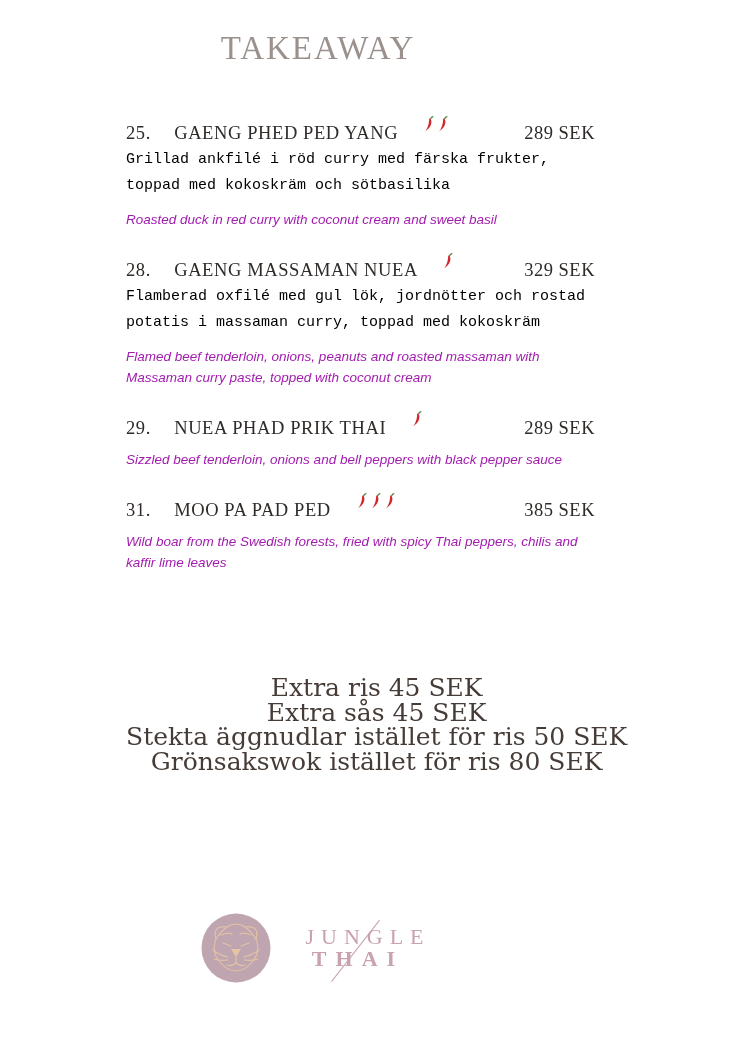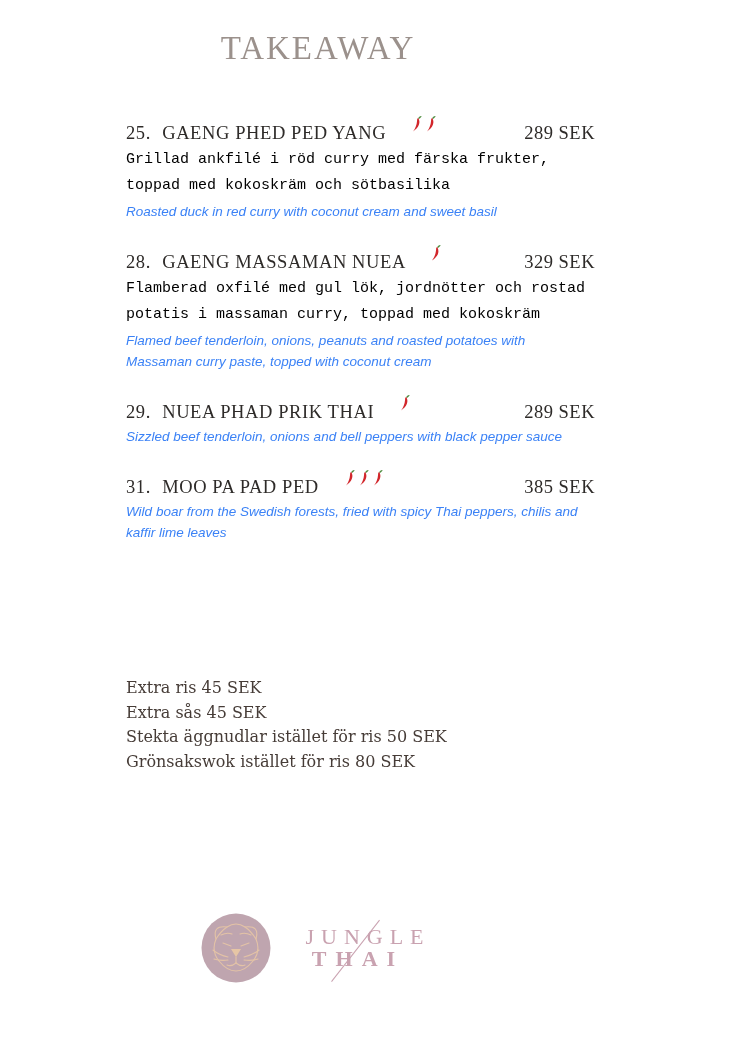--- a/index.html
+++ b/index.html
@@ -34,21 +34,21 @@
   .item-head {
     position: relative;
     font-family: "Liberation Serif", serif;
     font-size: 18.5px;
     line-height: 22px;
     letter-spacing: 0.6px;
     color: #2e2b29;
     margin-bottom: 3px;
     white-space: nowrap;
   }
-  .item-name { margin-left: 6px; }
+  .item-name { margin-left: 18px; }
   .chilis {
     display: inline-flex;
     gap: 3px;
     margin-left: 20px;
     transform: translateY(-7px);
     vertical-align: baseline;
   }
   .chili { display: inline-block; line-height: 0; }
   .price {
     position: absolute;
@@ -59,35 +59,36 @@
     color: #2e2b29;
     letter-spacing: 0.5px;
   }
   .desc-sv {
     font-family: Liberation Mono, monospace;
     font-size: 15px;
     line-height: 26px;
     color: #000000;
   }
   .desc-en {
-    margin-top: 2px;
+    margin-top: 10px;
     font-family: "Liberation Sans", sans-serif;
     font-style: italic;
     font-size: 13.5px;
     line-height: 21px;
-    color: #3b82f6;
+    color: #a21caf;
   }
   .extras {
     position: absolute;
     top: 676px;
     left: 126px;
     font-family: "DejaVu Serif", "Liberation Serif", serif;
-    font-size: 16px;
+    font-size: 25px;
     line-height: 24.5px;
     color: #463c37;
+    text-align: center;
   }
   .logo {
     position: absolute;
     top: 913px;
     left: 0;
     width: 100%;
     display: flex;
     justify-content: center;
     align-items: center;
     gap: 10px;
@@ -166,21 +167,21 @@
   <span class="chili">
     <svg width="11" height="17" viewBox="0 0 11 17" aria-hidden="true">
       <path d="M7.2,3.4 C7.5,1.8 9.1,0.7 10.6,0.9 C10.2,2.2 9.0,3.4 7.8,3.9 Z" fill="#4e8c3f"></path>
       <path d="M7.5,3.6 C9.5,7.3 8.4,12.4 2.0,16.4 C5.5,12.2 6.0,7.4 6.2,3.9 C6.5,3.0 7.2,2.9 7.5,3.6 Z" fill="#d2262b"></path>
     </svg>
   </span>
 </span>
         <span class="price">329 SEK</span>
       </div>
       <div class="desc-sv">Flamberad oxfilé med gul lök, jordnötter och rostad potatis i massaman curry, toppad med kokoskräm</div>
-      <div class="desc-en">Flamed beef tenderloin, onions, peanuts and roasted potatoes with Massaman curry paste, topped with coconut cream</div>
+      <div class="desc-en">Flamed beef tenderloin, onions, peanuts and roasted massaman with Massaman curry paste, topped with coconut cream</div>
     </div>
 
     <div class="item">
       <div class="item-head">
         <span>29.</span>
         <span class="item-name">NUEA PHAD PRIK THAI</span>
         <span class="chilis">
   <span class="chili">
     <svg width="11" height="17" viewBox="0 0 11 17" aria-hidden="true">
       <path d="M7.2,3.4 C7.5,1.8 9.1,0.7 10.6,0.9 C10.2,2.2 9.0,3.4 7.8,3.9 Z" fill="#4e8c3f"></path>

